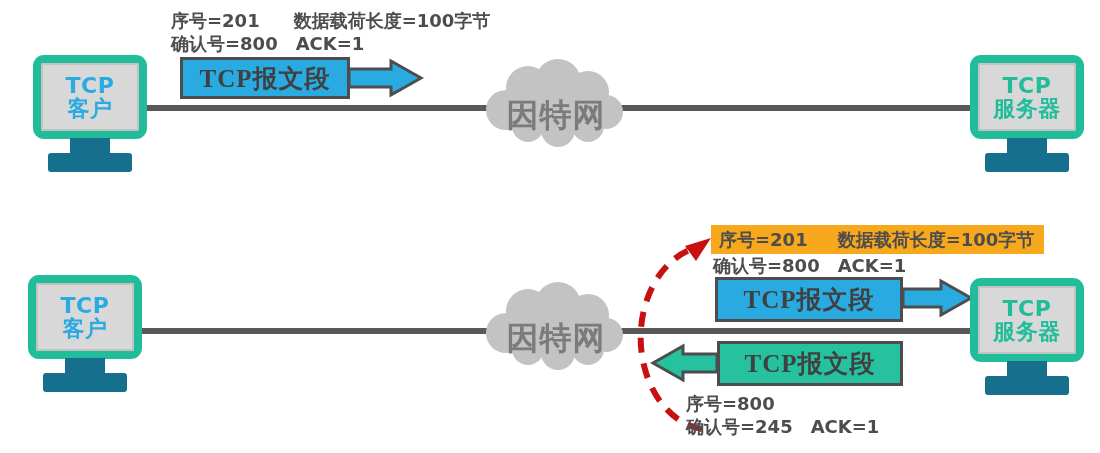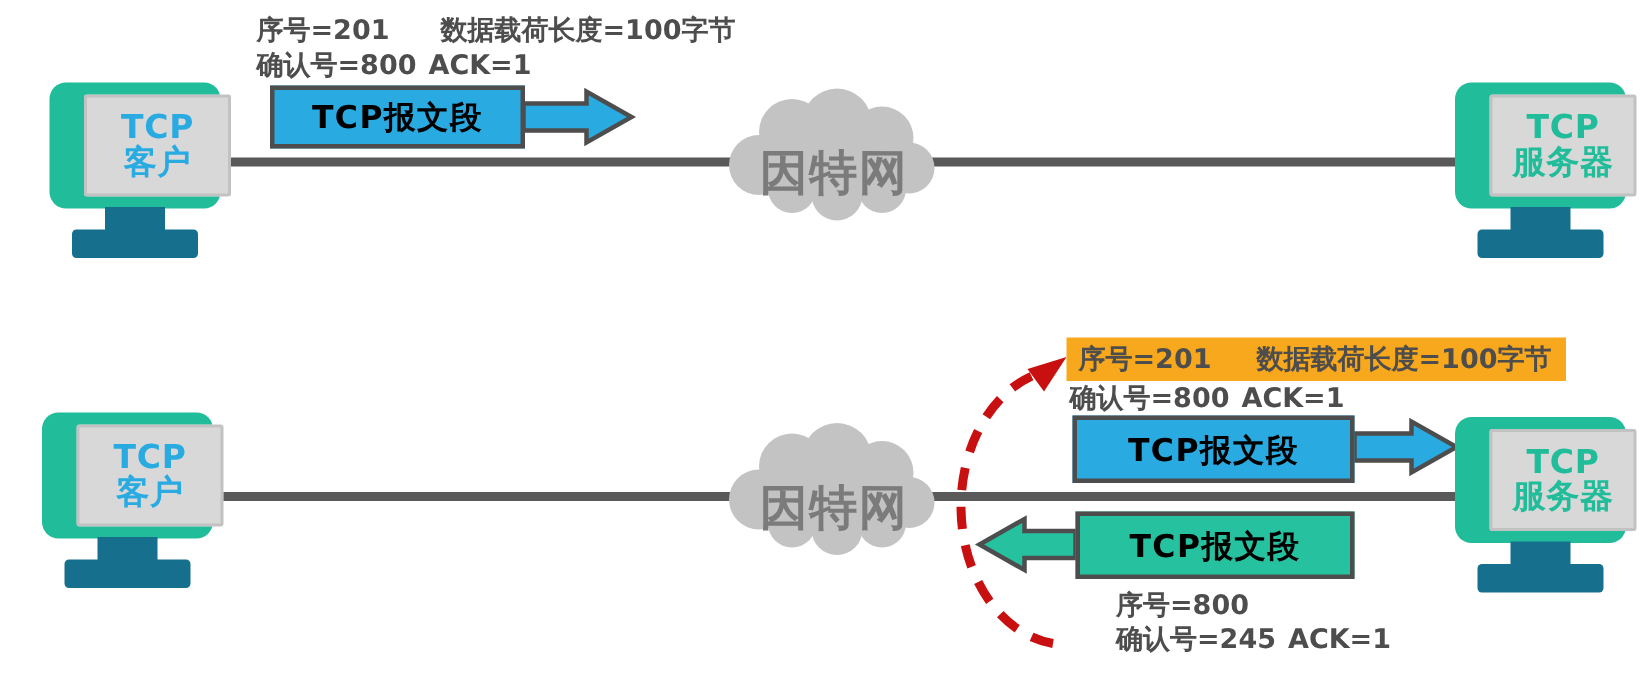--- a/index.html
+++ b/index.html
@@ -19,42 +19,42 @@
     background:#21BD9B;border-radius:11px;
     box-sizing:border-box;padding:8px;
   }
   .screen{
     width:100%;height:100%;
     background:#D8D8D8;border-radius:2px;
     box-shadow:inset 0 0 0 2px #c2c2c2;
     display:flex;flex-direction:column;align-items:center;justify-content:center;
     font-weight:bold;font-size:22px;line-height:1.06;
     letter-spacing:0.5px;
-    margin-left:15px;
   }
   .screen.client-text{color:#29ABE2;}
   .screen.server-text{color:#21BD9B;}
   .stand-neck{position:absolute;left:37px;top:83px;width:40px;height:17px;background:#16708D;}
   .stand-base{position:absolute;left:15px;top:98px;width:84px;height:19px;background:#16708D;border-radius:3px;}
 
   
   .seg-box{
     position:absolute;box-sizing:border-box;
     border:3px solid #4D4D4D;
     display:flex;align-items:center;justify-content:center;
-    color:#000000;font-weight:bold;font-size:21px;
+    color:#404040;font-weight:bold;font-size:25px;
     letter-spacing:1px;
+    font-family:Liberation Serif, serif;
   }
   .seg-box.blue{background:#29ABE2;}
   .seg-box.teal{background:#26C2A0;}
 
   
   .annot{position:absolute;color:#4D4D4D;font-weight:bold;font-size:18px;}
   .annot-row{display:flex;gap:34px;line-height:23px;white-space:nowrap;}
-  .annot-row.sm{gap:8px;}
+  .annot-row.sm{gap:18px;}
   .highlight-orange{
     position:absolute;background:#F8A81C;
     height:29px;display:flex;align-items:center;
     padding:0 10px 0 8px;width:max-content;
     color:#4D4D4D;font-weight:bold;font-size:18px;
   }
   .highlight-orange .annot-row{gap:30px;line-height:29px;}
 
   .cloud-label{
     position:absolute;width:140px;text-align:center;
@@ -173,21 +173,21 @@
   </div>
 
   <div class="seg-box blue" style="left:715px;top:277px;width:188px;height:45px">
     <span>TCP报文段</span>
   </div>
 
   <div class="seg-box teal" style="left:717px;top:341px;width:186px;height:45px">
     <span>TCP报文段</span>
   </div>
 
-  <div class="annot" style="left:744px;top:392px">
+  <div class="annot" style="left:686px;top:392px">
     <div class="annot-row">
       <span>序号=800</span>
     </div>
     <div class="annot-row sm">
       <span>确认号=245</span>
       <span>ACK=1</span>
     </div>
   </div>
 
   <div class="computer" style="left:970px;top:278px">

